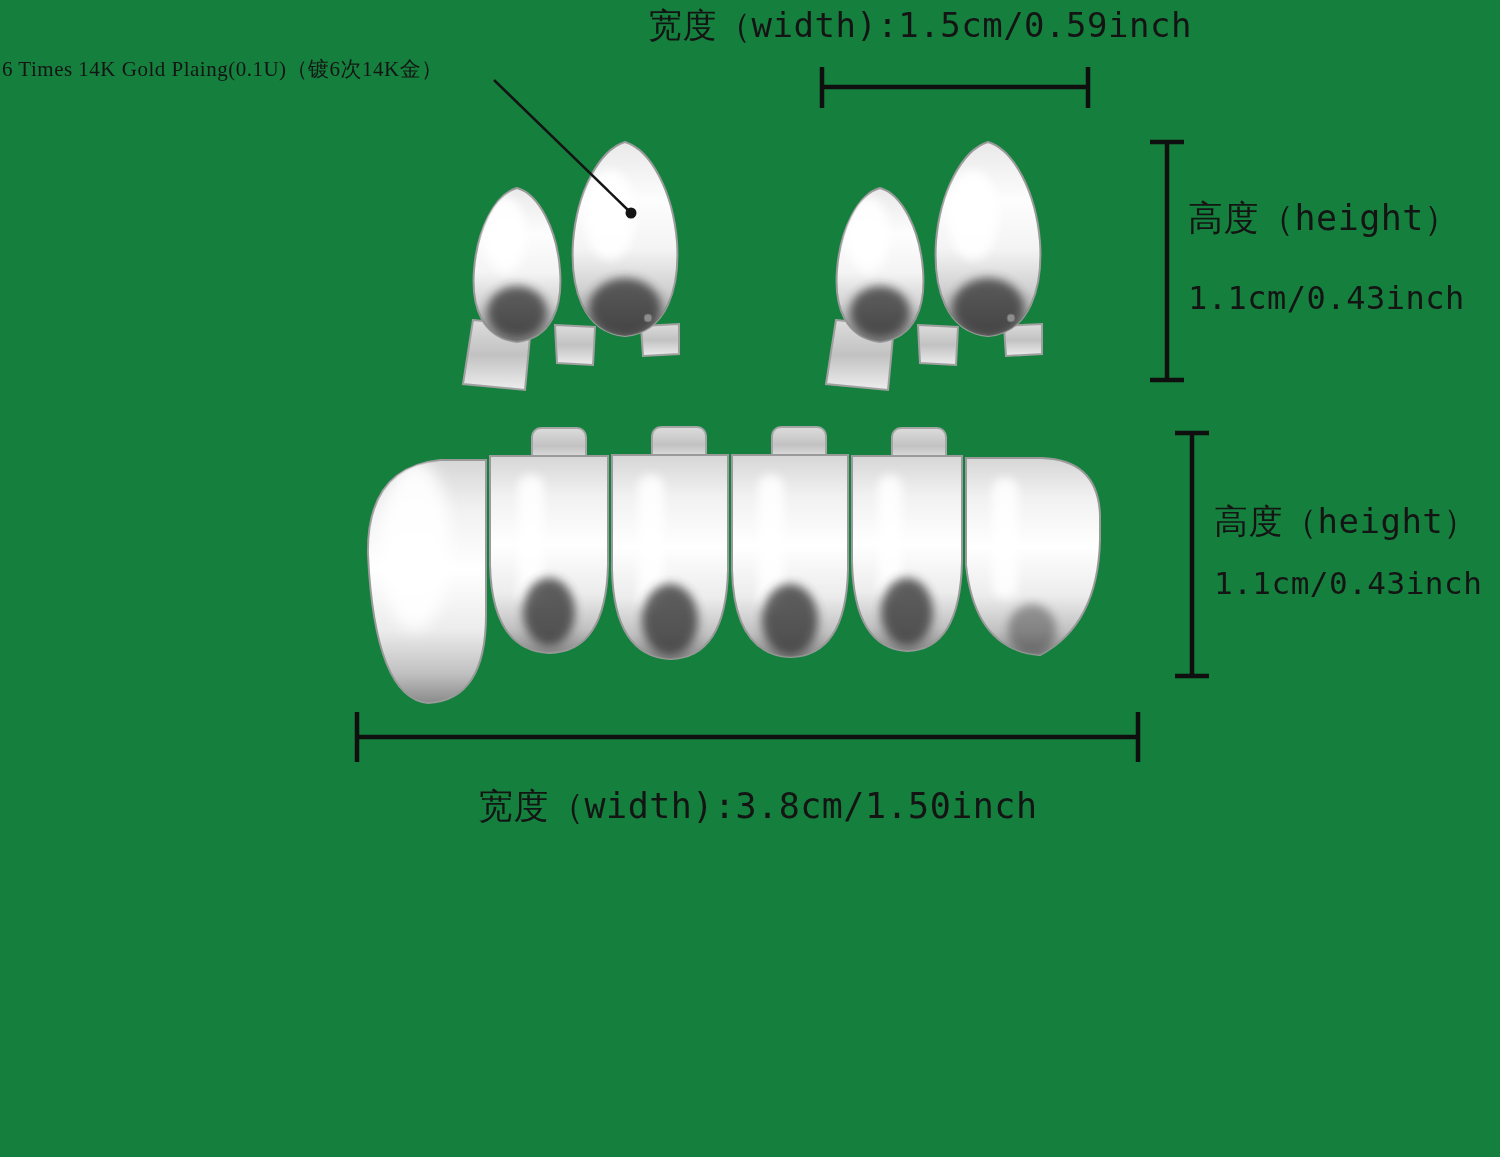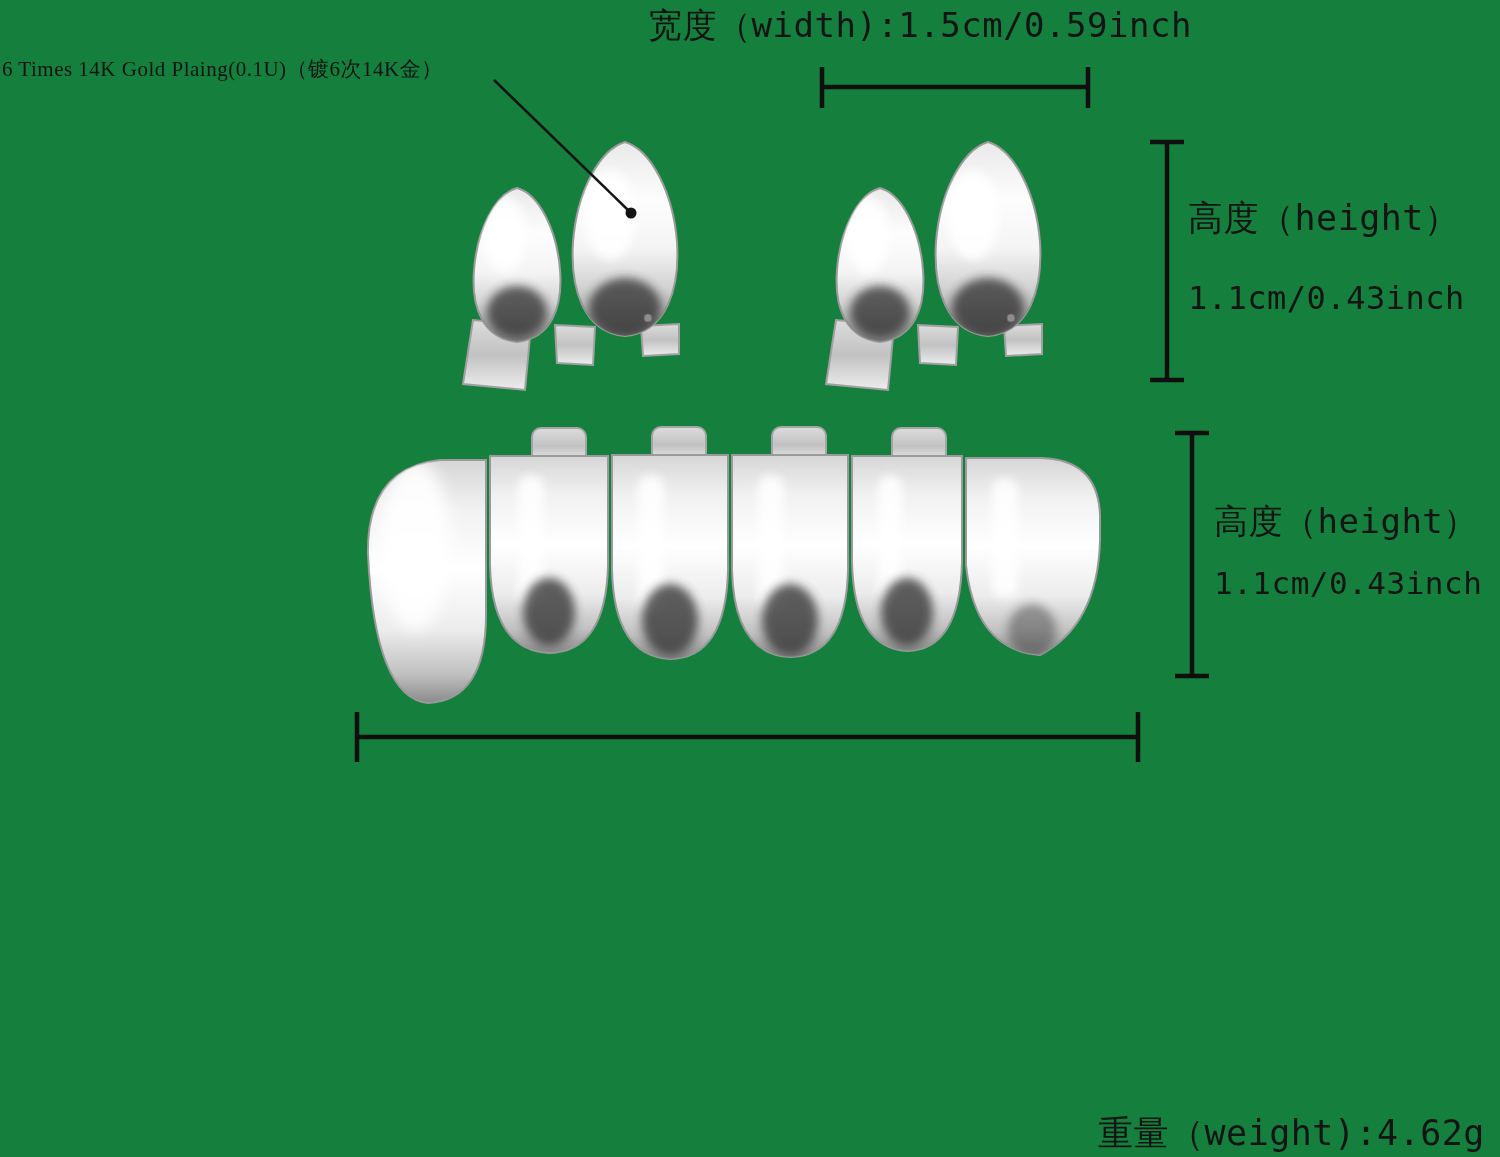--- a/index.html
+++ b/index.html
@@ -181,15 +181,15 @@
       <line class="dim" x1="1138" y1="712" x2="1138" y2="762"></line>
     </g>
   </svg>
 
   <div class="lbl lbl-top-width">宽度（width):1.5cm/0.59inch</div>
   <div class="lbl lbl-plating">6 Times 14K Gold Plaing(0.1U)（镀6次14K金）</div>
   <div class="lbl lbl-upper-h-title">高度（height）</div>
   <div class="lbl lbl-upper-h-value">1.1cm/0.43inch</div>
   <div class="lbl lbl-lower-h-title">高度（height）</div>
   <div class="lbl lbl-lower-h-value">1.1cm/0.43inch</div>
-  <div class="lbl lbl-weight">重量（weight):4.62g</div>
+  <div class="lbl lbl-bottom-width">宽度（width):3.8cm/1.50inch</div>
 
 </div>
 
 </body></html>

